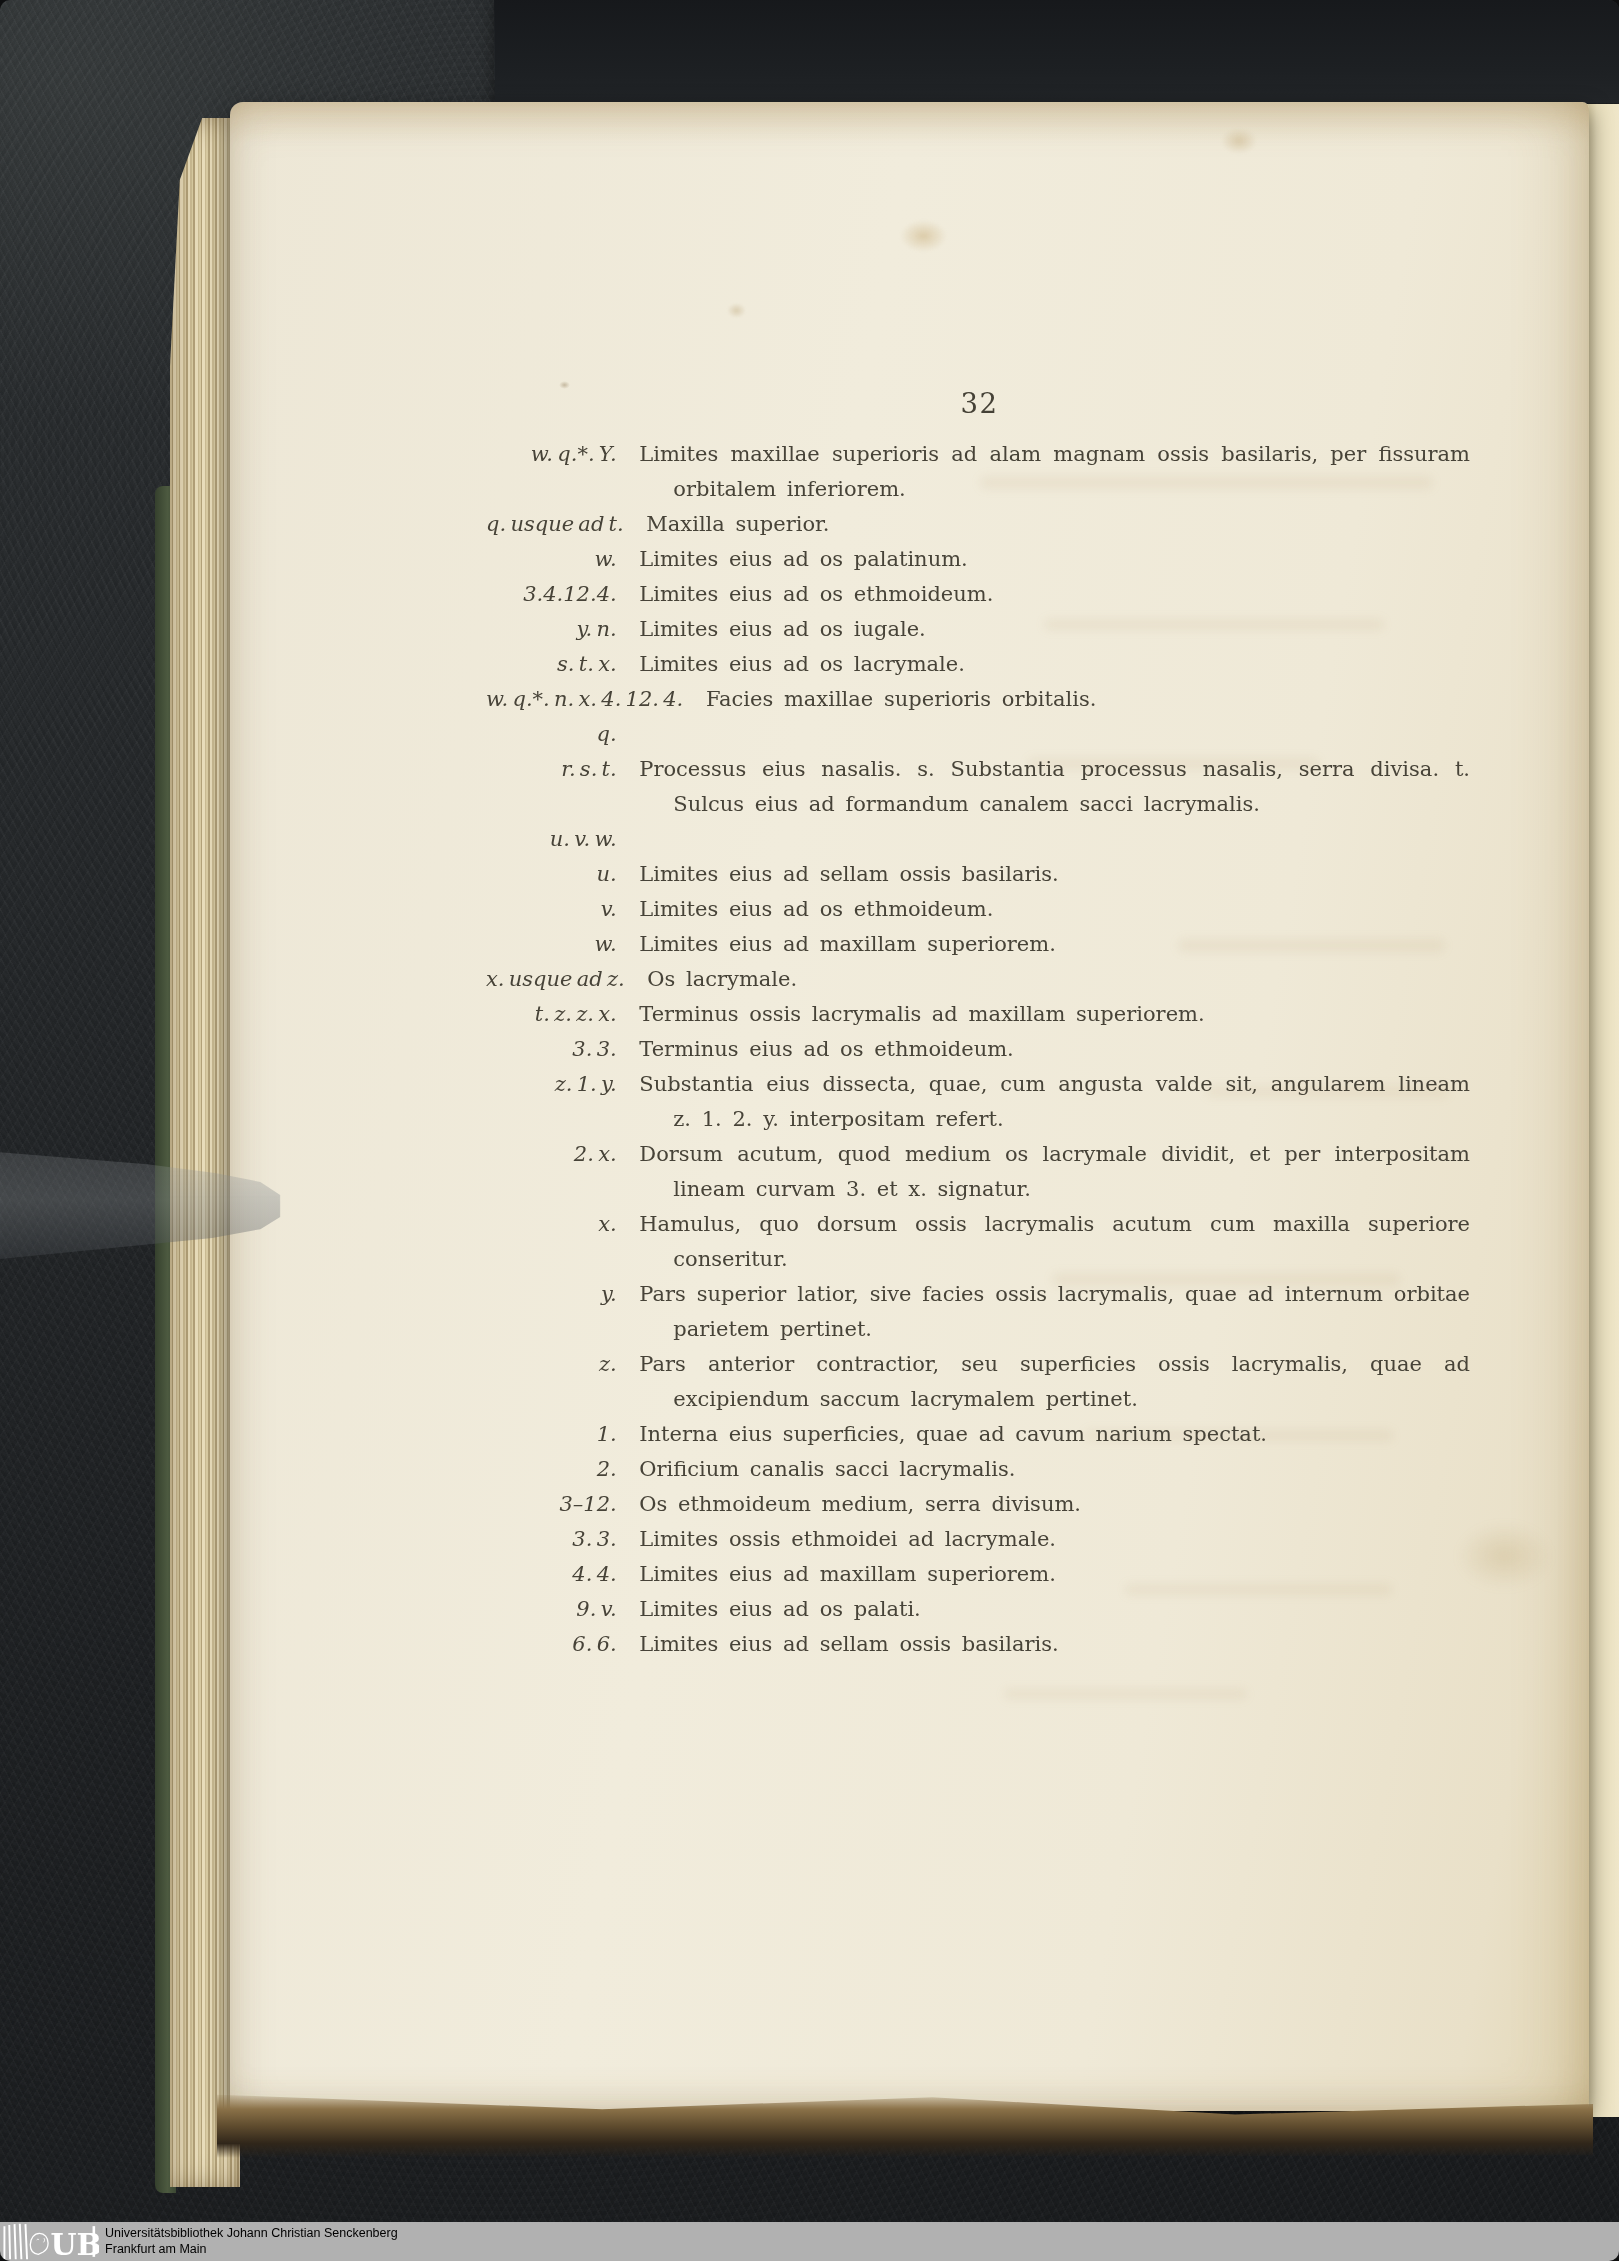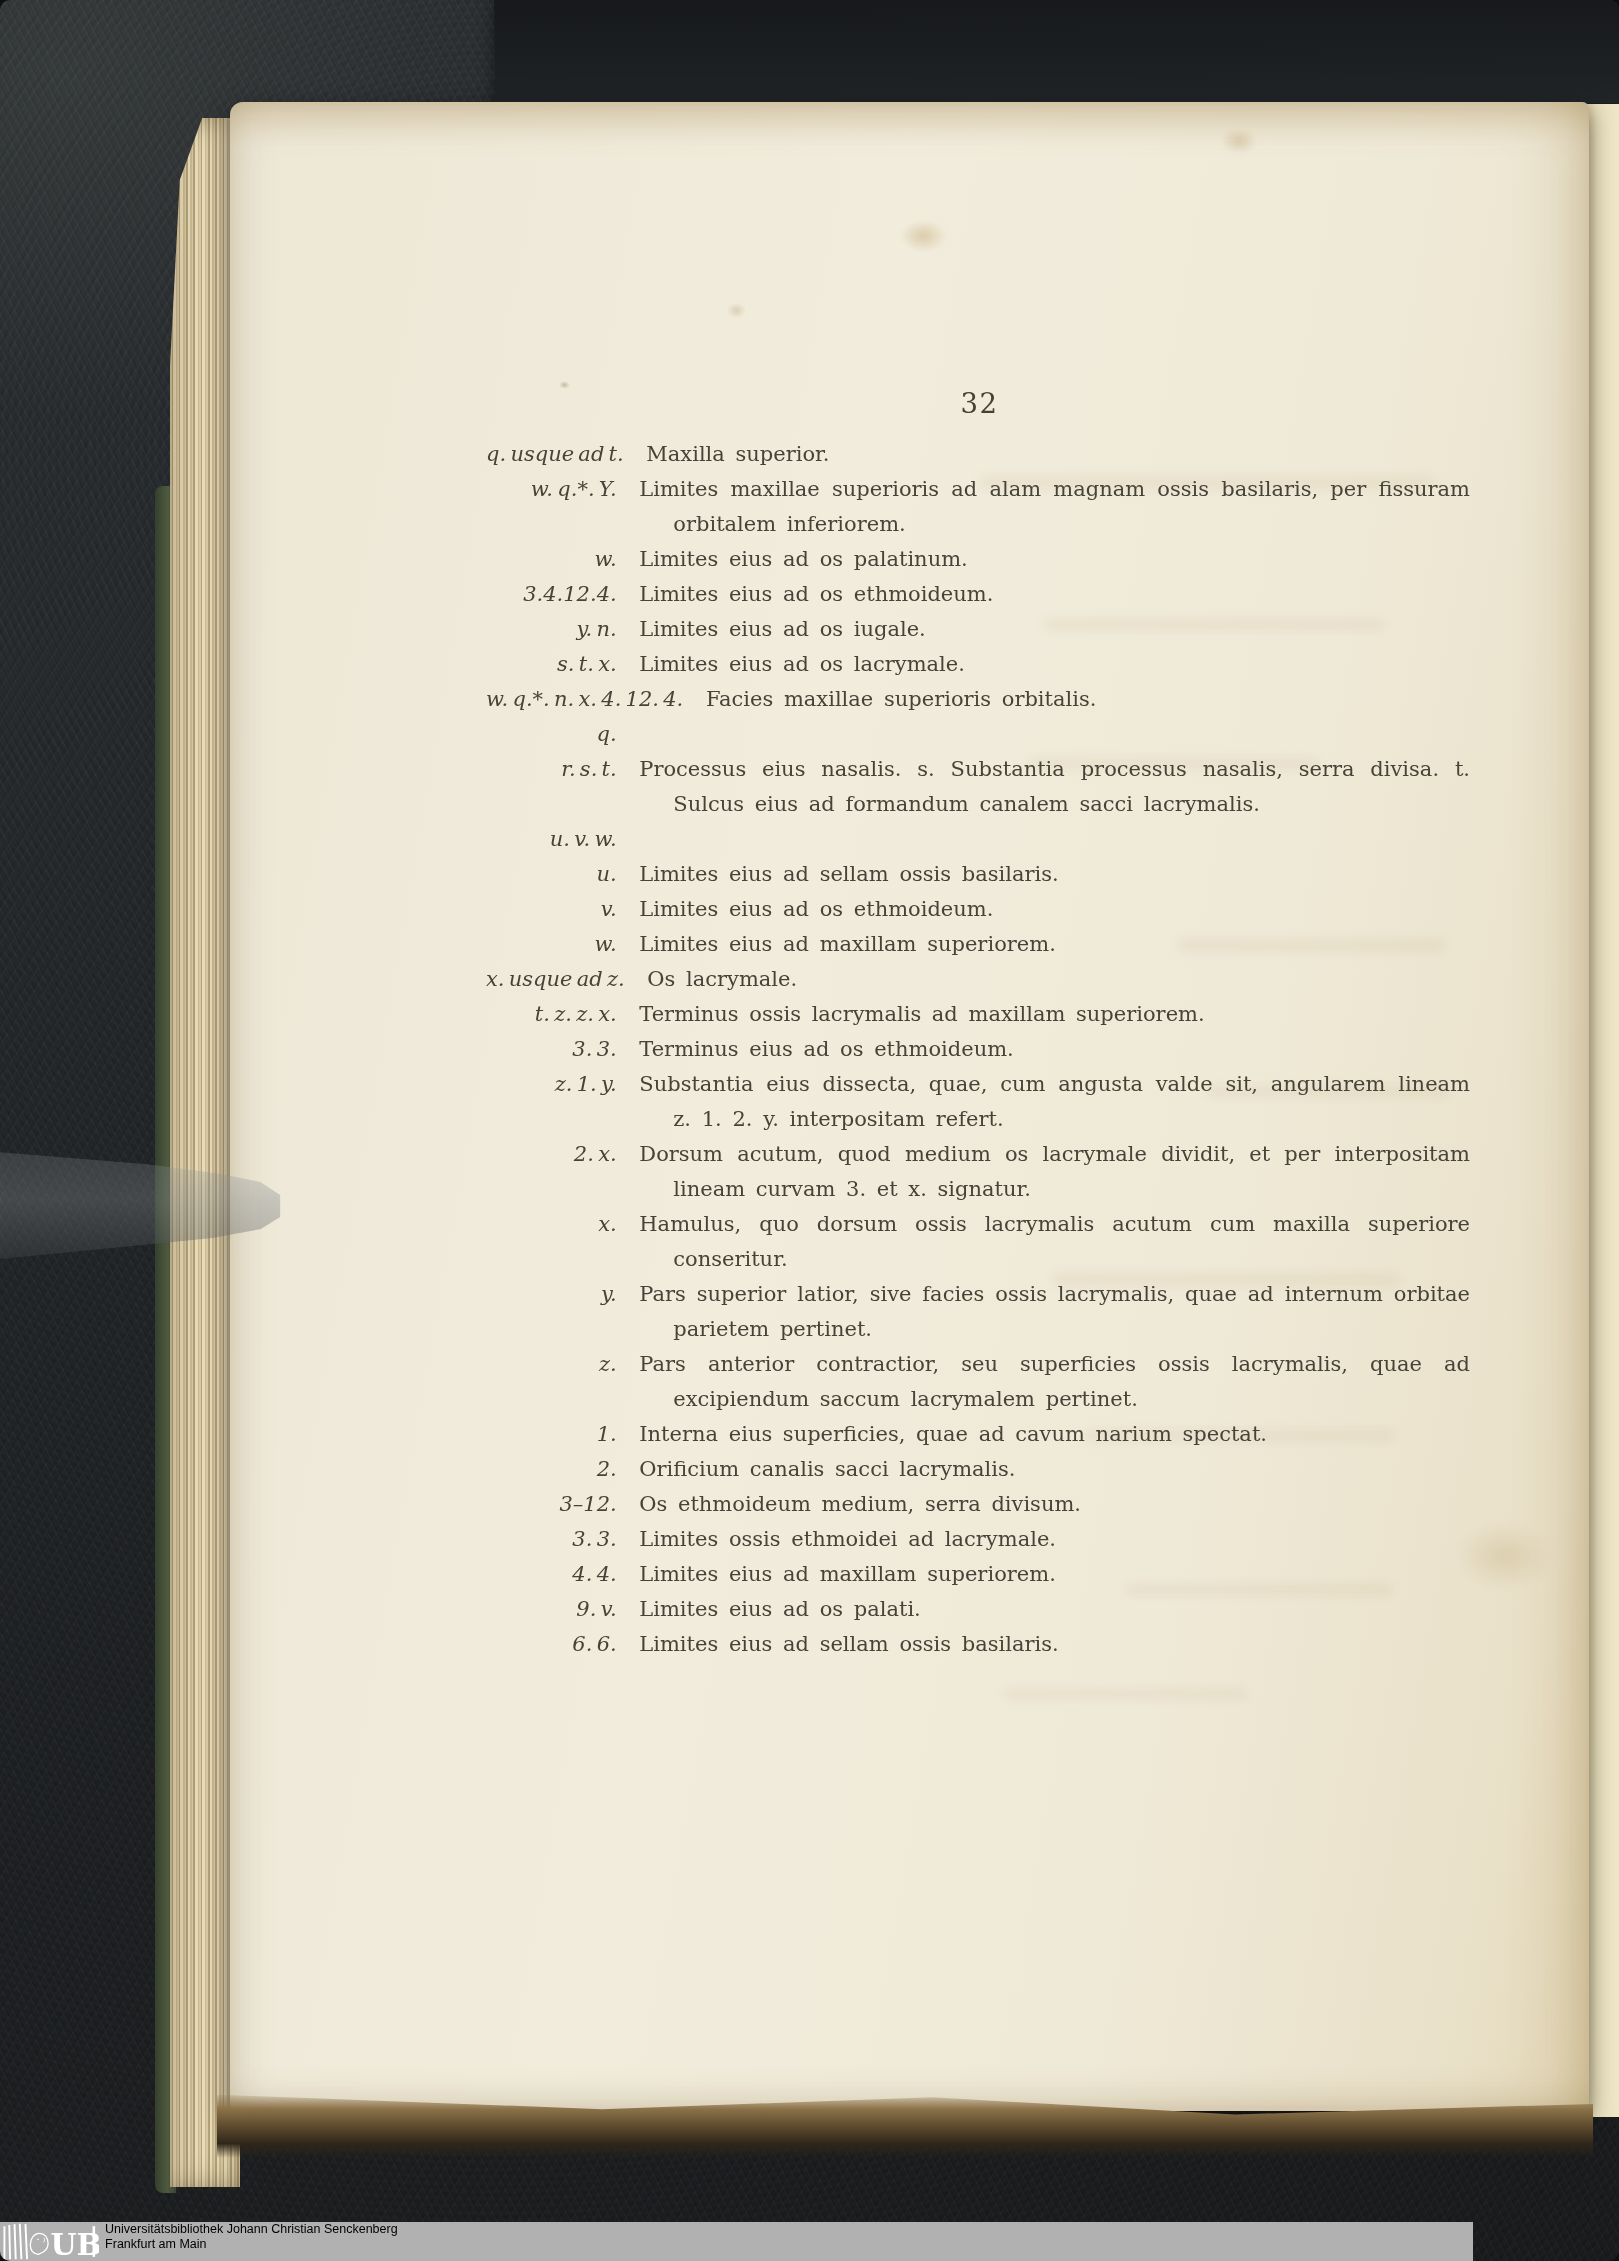--- a/index.html
+++ b/index.html
@@ -58,22 +58,22 @@
   .page-number{position:absolute;left:931px;top:387px;width:97px;text-align:center;
     font-size:27.5px;letter-spacing:1.6px;color:#454136;}
   .entries{position:absolute;left:486px;top:437px;width:984px;color:#474338;
     font-size:21px;line-height:35px;word-spacing:4px;}
   .entry{display:flex;align-items:flex-start;}
   .entry-label{flex:0 0 142px;display:flex;justify-content:flex-end;
     padding-right:11.3px;box-sizing:border-box;white-space:nowrap;
     font-style:italic;word-spacing:-2.4px;}
   .entry-text{flex:1 1 auto;margin-left:11.3px;padding-left:34px;text-indent:-34px;
     text-align:justify;}
-  .footer{position:absolute;left:0;top:2222px;width:1473px;height:39px;background:#b1b1b1;
-    display:flex;align-items:flex-start;font-family:"Liberation Sans", sans-serif;}
+  .footer{position:absolute;left:0;top:2222px;width:1619px;height:39px;background:#b1b1b1;
+    display:flex;align-items:center;font-family:"Liberation Sans", sans-serif;}
   .footer-logo{flex:0 0 auto;margin-left:1.6px;}
   .footer-text{margin-left:6.5px;color:#000000;font-size:12.5px;line-height:1.22;}
   .footer-text .l1{white-space:nowrap;}
   .footer-text .l2{white-space:nowrap;}
 </style>
 </head>
 <body>
 
 <div class="stage">
   <div class="leather-sheen"></div>
@@ -98,27 +98,27 @@
   <div class="stain s1"></div>
   <div class="stain s2"></div>
   <div class="stain s3"></div>
   <div class="stain s4"></div>
   <div class="stain s5"></div>
 
   <div class="page-number">32</div>
 
   <div class="entries" id="entries">
   <div class="entry">
+    <div class="entry-label">w. q.*. Y.</div>
+    <div class="entry-text">Limites maxillae superioris ad alam magnam ossis basilaris, per fissuram orbitalem inferiorem.</div>
+  </div>
+
+  <div class="entry">
     <div class="entry-label">q. usque ad t.</div>
     <div class="entry-text">Maxilla superior.</div>
-  </div>
-
-  <div class="entry">
-    <div class="entry-label">w. q.*. Y.</div>
-    <div class="entry-text">Limites maxillae superioris ad alam magnam ossis basilaris, per fissuram orbitalem inferiorem.</div>
   </div>
 
   <div class="entry">
     <div class="entry-label">w.</div>
     <div class="entry-text">Limites eius ad os palatinum.</div>
   </div>
 
   <div class="entry">
     <div class="entry-label">3.4.12.4.</div>
     <div class="entry-text">Limites eius ad os ethmoideum.</div>

